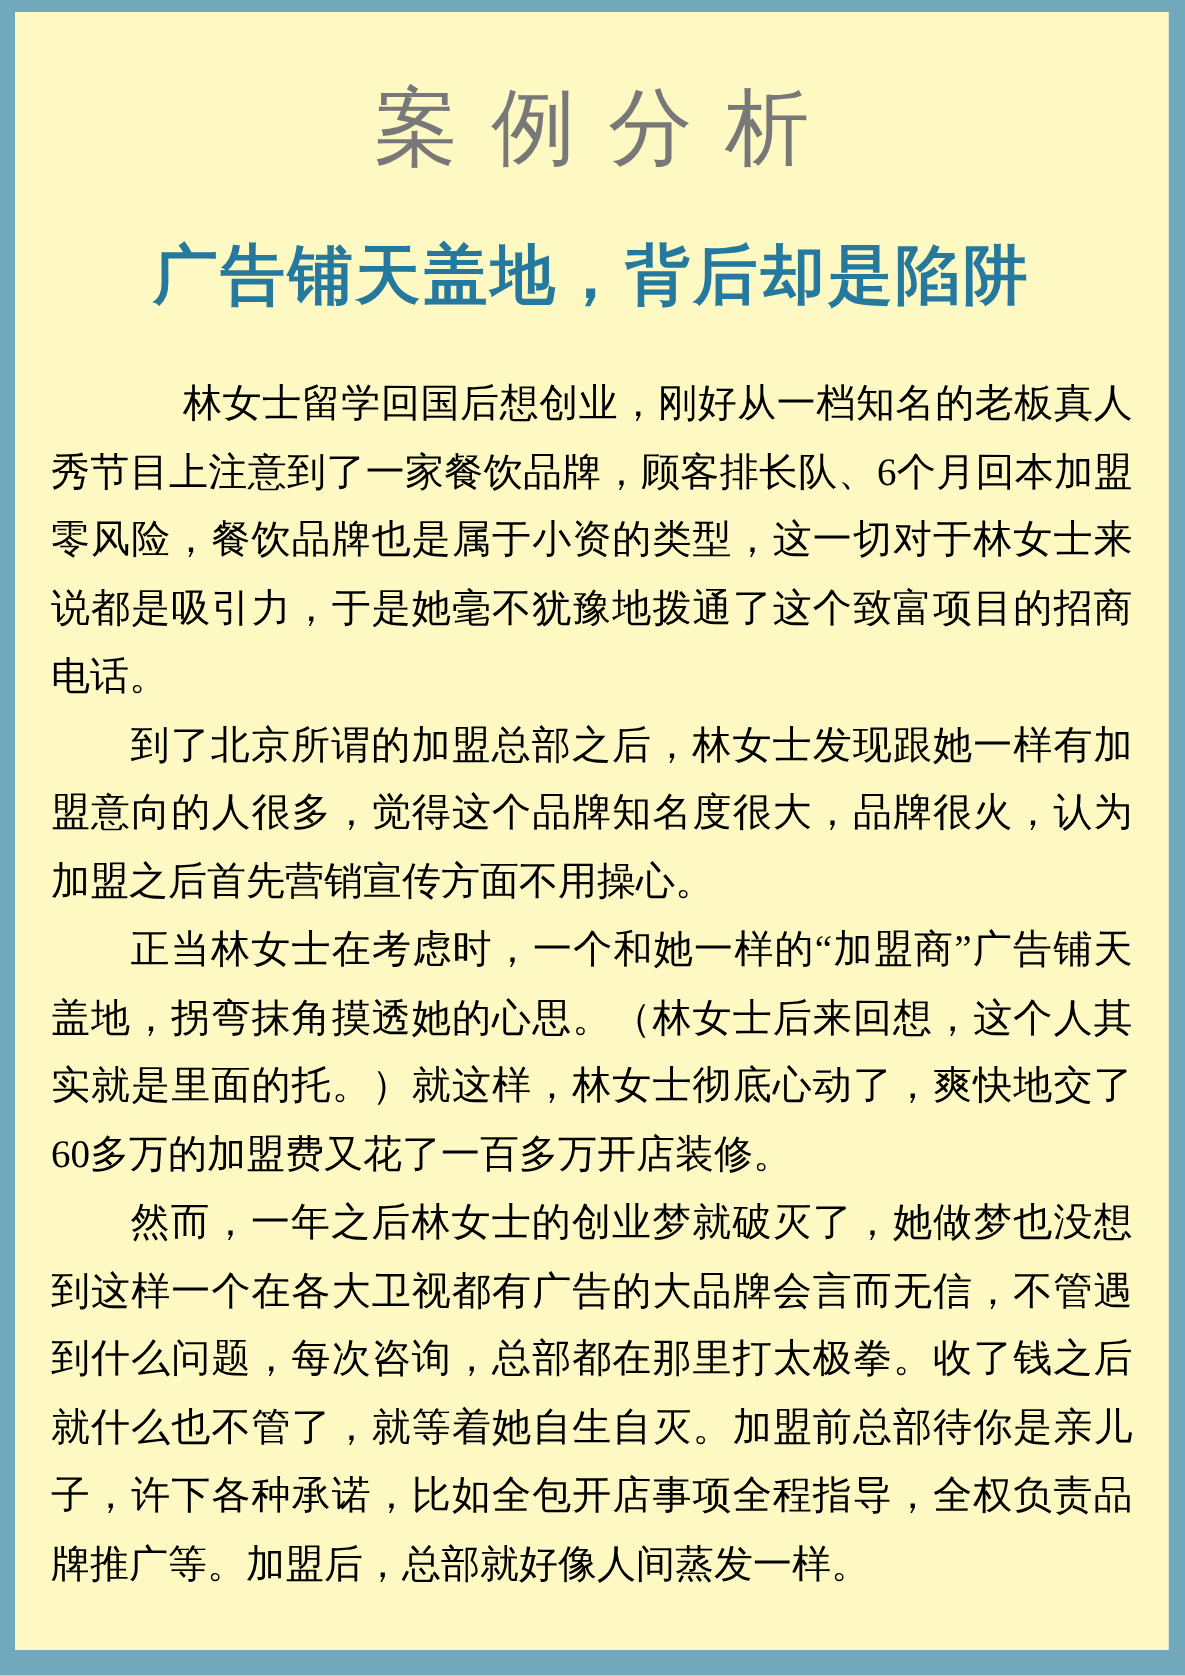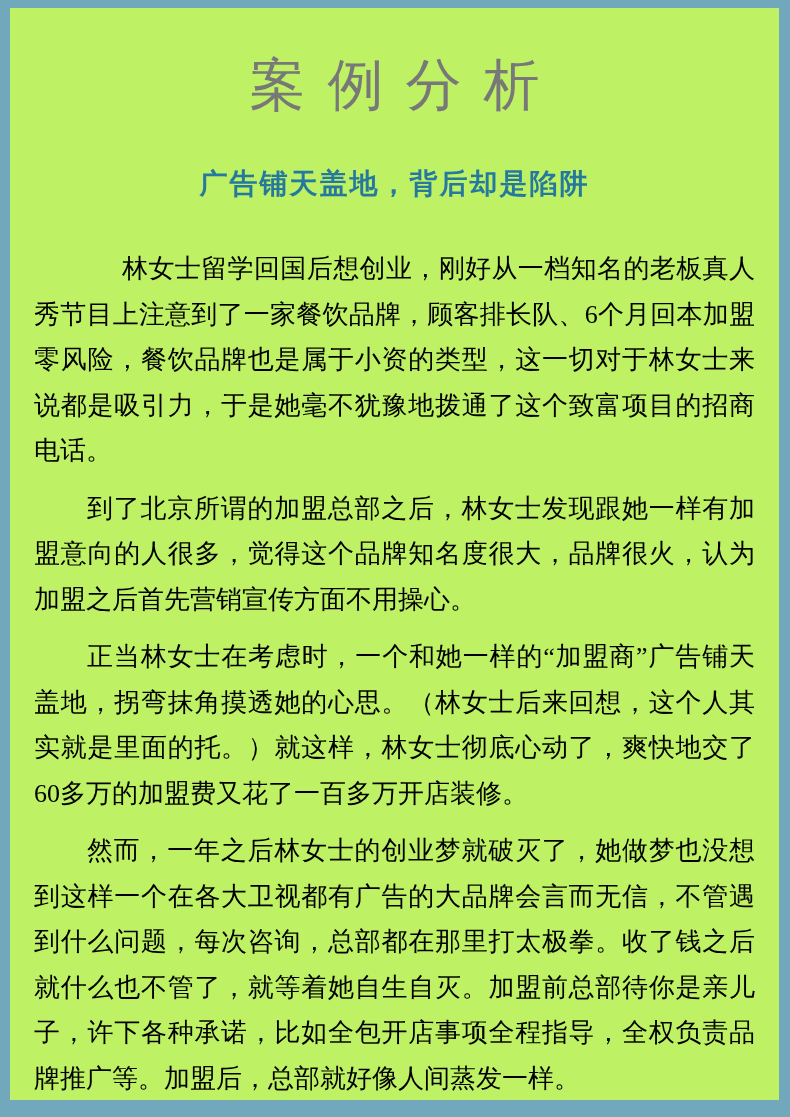--- a/index.html
+++ b/index.html
@@ -24,60 +24,60 @@
   .frame-right  { right: 0; top: 0; width: 11px; height: 1103px; }
   .frame-bottom { left: 0; bottom: 0; width: 790px; height: 17px; }
 
   
   .sheet {
     position: absolute;
     left: 10px;
     top: 8px;
     right: 11px;
     bottom: 17px;
-    background: #bef264;
+    background: #fef9c3;
   }
 
   .doc-title {
     margin: 45px 0 0 0;
     text-align: center;
     font-family: "Liberation Sans", "DejaVu Sans", sans-serif;
     font-weight: 500;
     font-size: 56px;
     line-height: 64px;
     letter-spacing: 22px;
     text-indent: 22px; 
     color: var(--title-color, #787878);
   }
 
   .doc-subtitle {
     margin: 40px 0 0 0;
     text-align: center;
     font-family: "Liberation Sans", "DejaVu Sans", sans-serif;
     font-weight: bold;
-    font-size: 28px;
+    font-size: 43px;
     line-height: 54px;
     letter-spacing: 2px;
     color: var(--subtitle-color, #26799E);
   }
 
   .doc-body {
     margin: 35px 24px 0 24px;
     color: var(--body-color, #000000);
     font-size: 26px;
     line-height: 45.5px;
     text-align: justify;
     text-justify: inter-ideograph;
   }
   .doc-body p {
     margin: 0;
     padding: 0;
   }
   .doc-body p.first-para   { text-indent: 88px; margin-top: 32px; }
-  .doc-body p.normal-para  { text-indent: 53px; margin-top: 12px; }
+  .doc-body p.normal-para  { text-indent: 53px; }
 </style>
 </head>
 <body>
 
 <div class="frame-bar frame-top"></div>
 <div class="frame-bar frame-left"></div>
 <div class="frame-bar frame-right"></div>
 <div class="frame-bar frame-bottom"></div>
 
 <div class="sheet">

